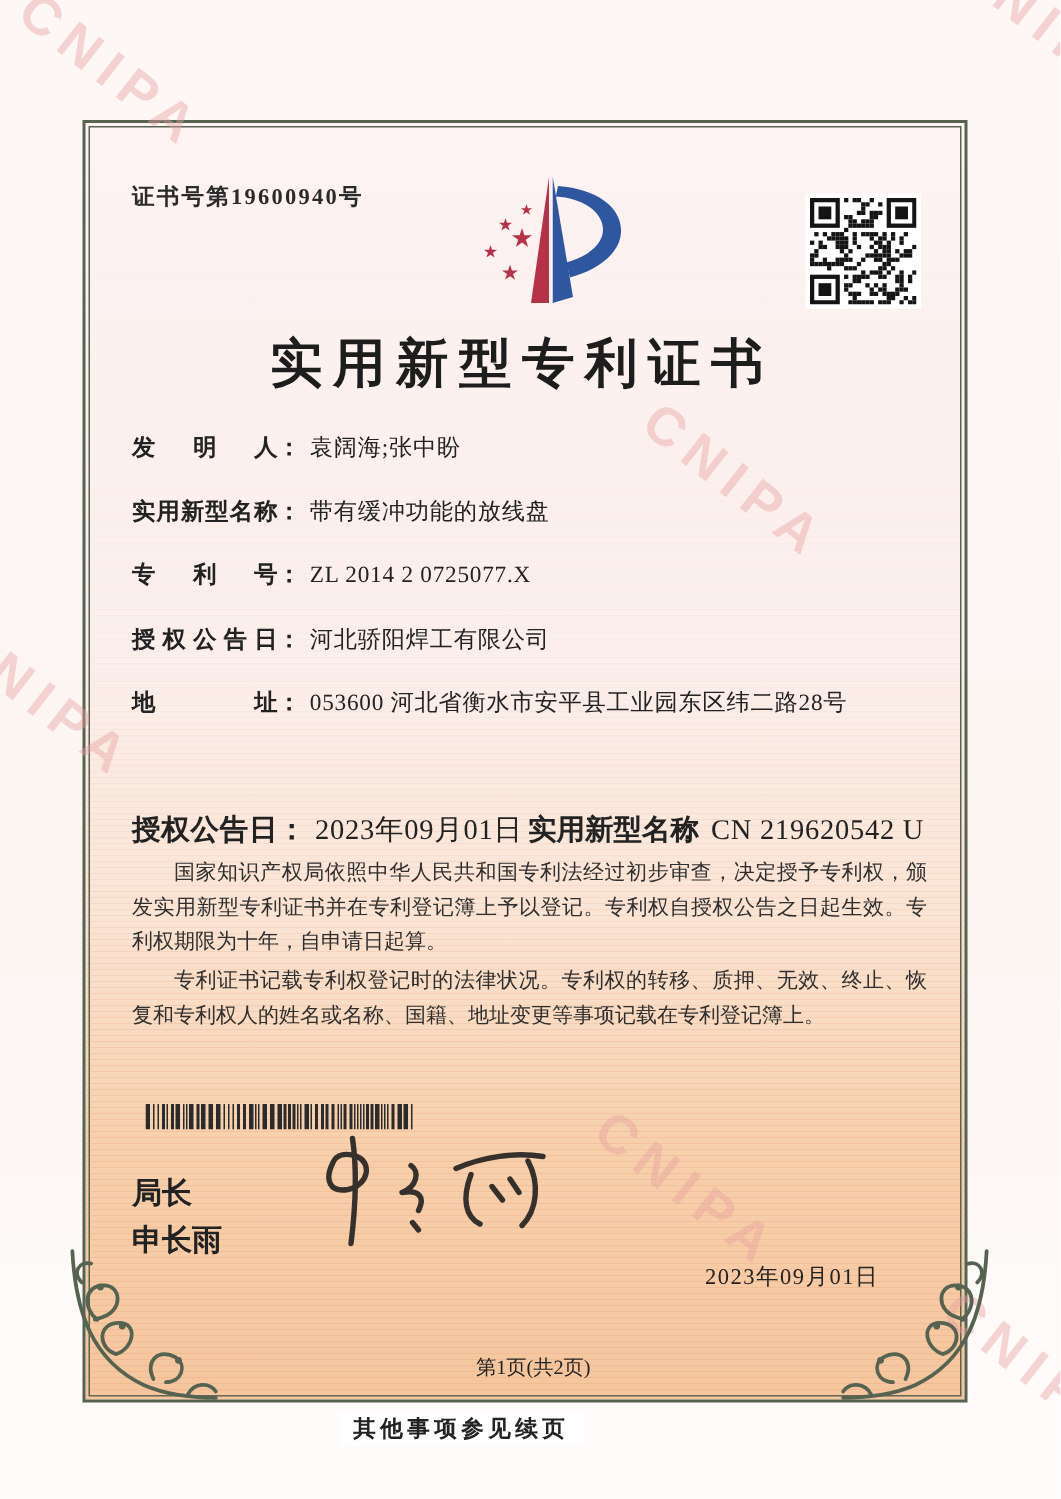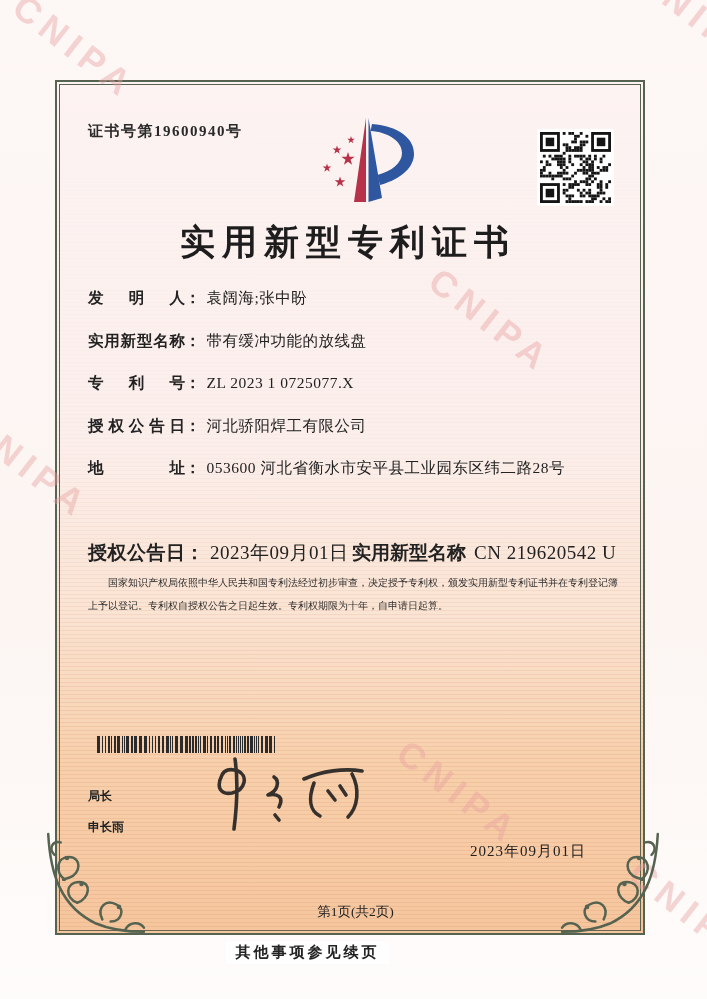--- a/index.html
+++ b/index.html
@@ -36,27 +36,27 @@
          font-size:35px;font-weight:bold;letter-spacing:7px;color:#1d1d1d;}
   
   .fields{position:absolute;left:88px;top:288px;width:540px;font-size:15.5px;color:#222;}
   .frow{height:21px;margin-bottom:21.5px;white-space:nowrap;}
   .flabel{display:inline-block;width:97px;text-align:justify;text-align-last:justify;font-weight:bold;vertical-align:top;}
   .fcolon{font-weight:bold;margin-right:6px;}
   .fval{letter-spacing:0.5px;}
   .grant-row{position:absolute;left:88px;top:540px;width:540px;font-size:19px;color:#222;white-space:nowrap;}
   .grant-b{position:absolute;left:264px;top:0;}
   
-  .paras{position:absolute;left:88px;top:571px;width:530px;font-size:10px;line-height:23px;
+  .paras{position:absolute;left:88px;top:571px;width:530px;font-size:14px;line-height:23px;
          color:#2e2e2e;text-align:justify;}
   .paras p{margin:0 0 3px 0;text-indent:2em;}
   
   .barcode{position:absolute;left:97px;top:736px;width:182px;height:17px;}
   .barcode svg{width:100%;height:100%;display:block;}
-  .signer{position:absolute;left:88px;top:781px;font-size:12px;font-weight:bold;color:#222;line-height:31px;}
+  .signer{position:absolute;left:88px;top:781px;font-size:20px;font-weight:bold;color:#222;line-height:31px;}
   .signature{position:absolute;left:192px;top:755px;width:180px;height:80px;}
   .issue-date{position:absolute;left:470px;top:842px;font-size:15px;color:#222;letter-spacing:1px;}
   .page-num{position:absolute;left:55px;top:903px;width:601px;text-align:center;font-size:13.5px;color:#222;}
   .note{position:absolute;left:0;top:941px;width:615px;text-align:center;}
   .note span{display:inline-block;background:#fefefe;padding:2px 10px;font-size:15px;font-weight:bold;
              letter-spacing:3px;color:#222;}
   
   .flourish{position:absolute;width:104px;height:104px;z-index:3;}
   .fl-left{left:42px;top:832px;}
   .fl-right{left:560px;top:832px;transform:scaleX(-1);}
@@ -327,41 +327,42 @@
     <div class="title">实用新型专利证书</div>
 
     <div class="fields">
       <div class="frow">
         <span class="flabel">发明人</span><span class="fcolon">：</span><span class="fval">袁阔海;张中盼</span>
       </div>
       <div class="frow">
         <span class="flabel">实用新型名称</span><span class="fcolon">：</span><span class="fval">带有缓冲功能的放线盘</span>
       </div>
       <div class="frow">
-        <span class="flabel">专利号</span><span class="fcolon">：</span><span class="fval">ZL 2023 1 0725077.X</span>
+        <span class="flabel">专利号</span><span class="fcolon">：</span><span class="fval">ZL 2014 2 0725077.X</span>
       </div>
       <div class="frow">
         <span class="flabel">授权公告日</span><span class="fcolon">：</span><span class="fval">河北骄阳焊工有限公司</span>
       </div>
       <div class="frow">
         <span class="flabel">地址</span><span class="fcolon">：</span><span class="fval">053600 河北省衡水市安平县工业园东区纬二路28号</span>
       </div>
     </div>
 
     <div class="grant-row">
       <span>
         <span class="flabel">授权公告日</span><span class="fcolon">：</span><span class="fval">2023年09月01日</span>
       </span>
       <span class="grant-b">
         <span class="flabel">实用新型名称</span><span class="fcolon">：</span><span class="fval">CN 219620542 U</span>
       </span>
     </div>
 
     <div class="paras">
       <p>国家知识产权局依照中华人民共和国专利法经过初步审查，决定授予专利权，颁发实用新型专利证书并在专利登记簿上予以登记。专利权自授权公告之日起生效。专利权期限为十年，自申请日起算。</p>
+      <p>专利证书记载专利权登记时的法律状况。专利权的转移、质押、无效、终止、恢复和专利权人的姓名或名称、国籍、地址变更等事项记载在专利登记簿上。</p>
     </div>
 
     <div class="barcode">
         <svg viewBox="0 0 182 17" preserveAspectRatio="none">
           <rect x="0" y="0" width="3" height="17" fill="#2b2b2b"></rect>
           <rect x="5" y="0" width="1" height="17" fill="#2b2b2b"></rect>
           <rect x="8" y="0" width="1" height="17" fill="#2b2b2b"></rect>
           <rect x="11" y="0" width="2" height="17" fill="#2b2b2b"></rect>
           <rect x="14" y="0" width="1" height="17" fill="#2b2b2b"></rect>
           <rect x="17" y="0" width="2" height="17" fill="#2b2b2b"></rect>

